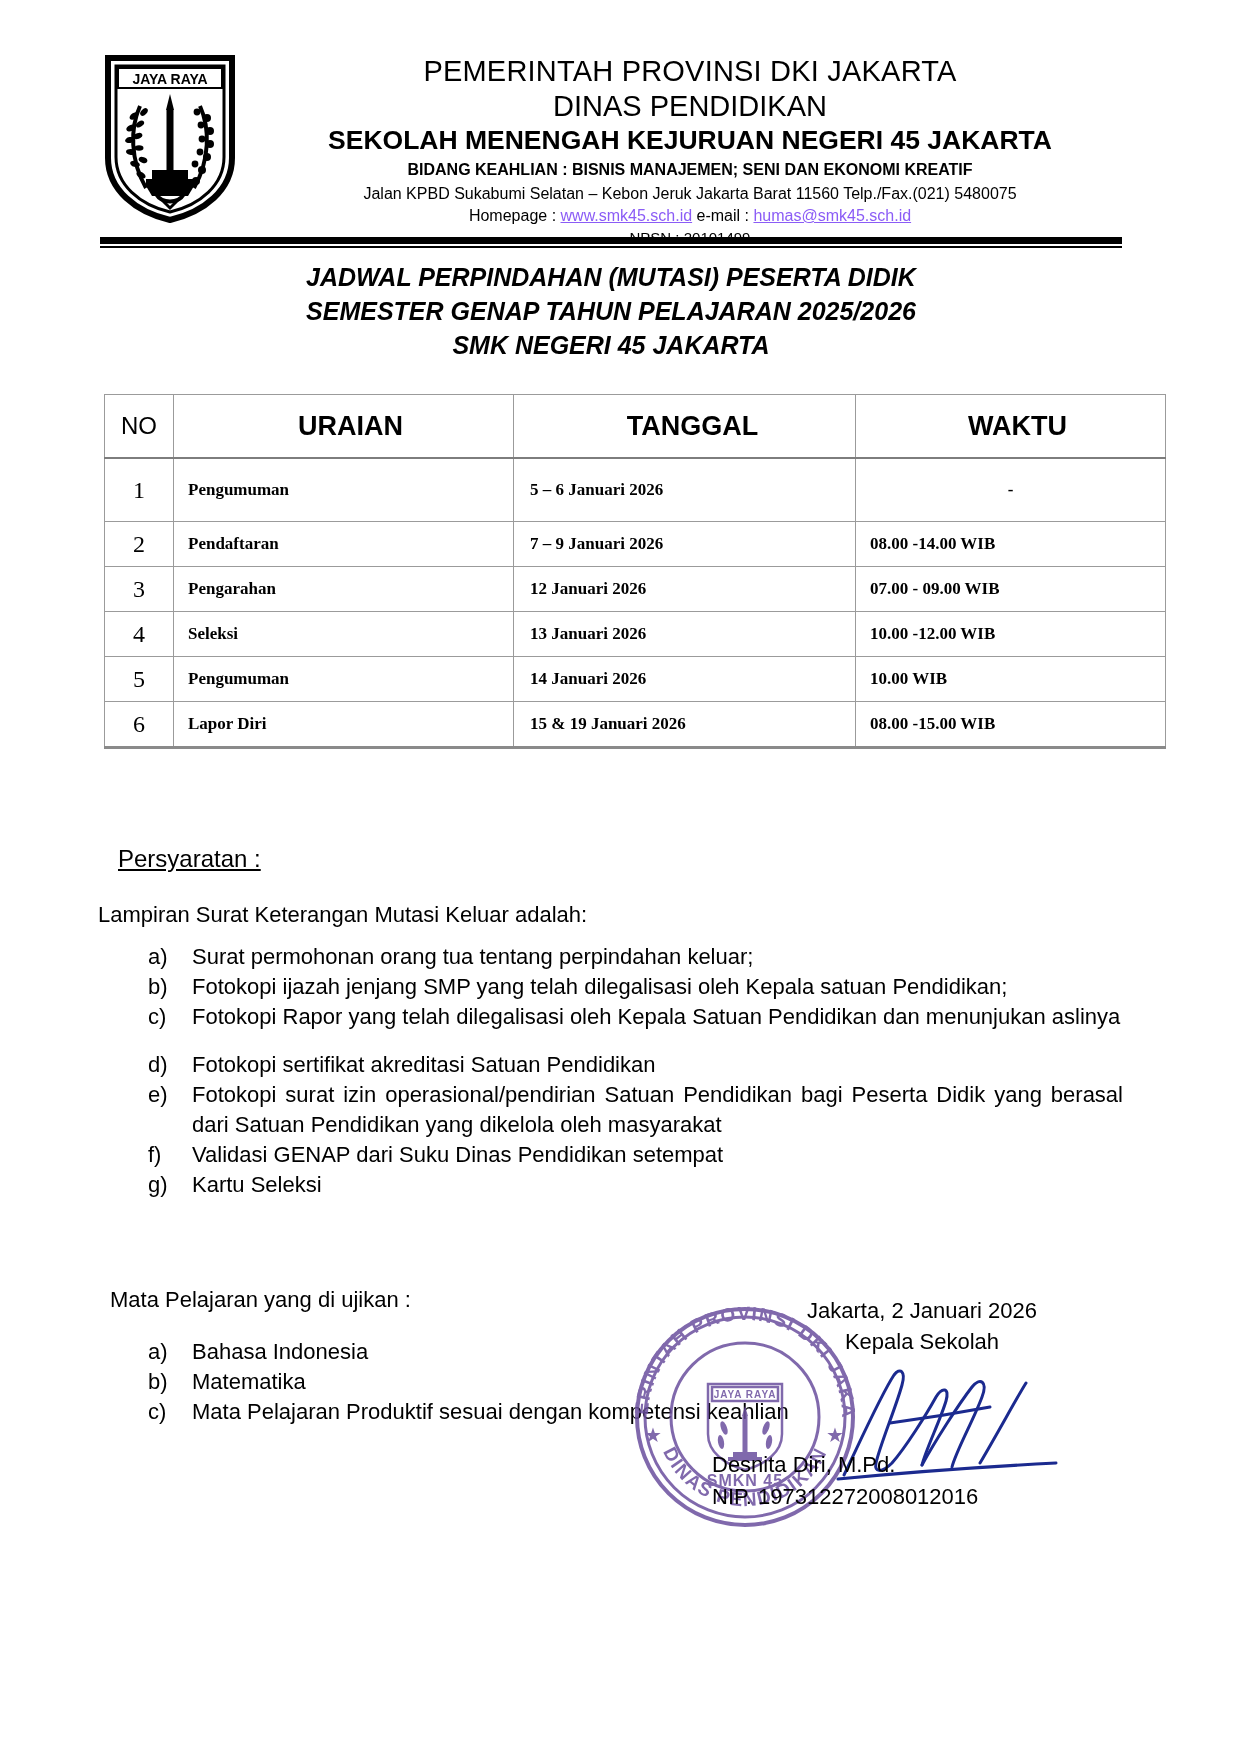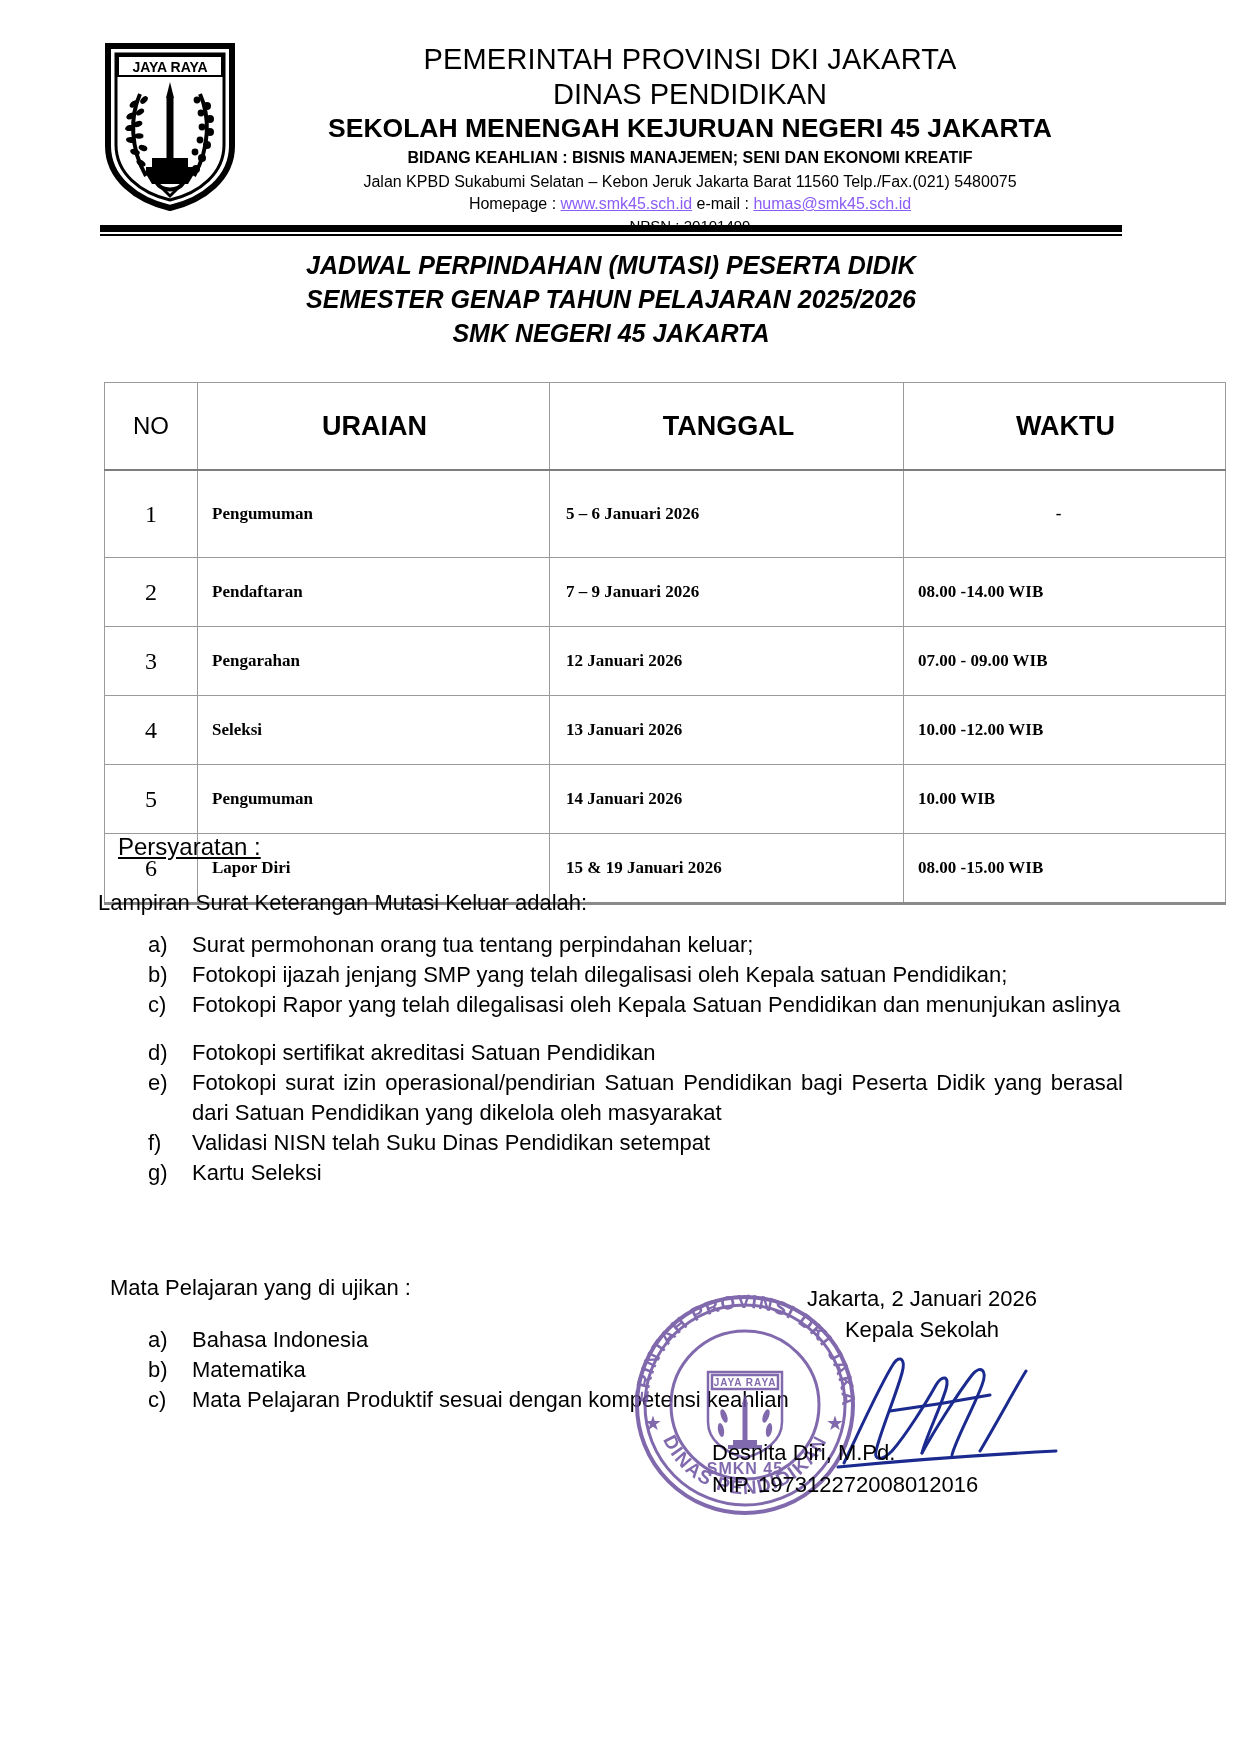--- a/index.html
+++ b/index.html
@@ -10,21 +10,21 @@
   body {
     width: 1241px;
     height: 1754px;
     position: relative;
     font-family: "Liberation Sans", sans-serif;
     color: #000000;
     overflow: hidden;
   }
   .page {
     position: absolute;
-    left: 0; top: 0;
+    left: 0; top: 12px;
     width: 1241px;
     height: 1260px;
   }
 
   
   .letterhead {
     position: absolute;
     left: 100px;
     top: 42px;
     width: 1040px;
@@ -123,21 +123,21 @@
   .sched-table {
     position: absolute;
     left: 104px;
     top: 382px;
     width: 1013px;
     border-collapse: collapse;
     table-layout: fixed;
   }
   .sched-table td, .sched-table th {
     border: 1px solid #9b9b9b;
-    padding: 12px;
+    padding: 0;
   }
   .sched-table thead th {
     height: 62px;
     font-family: "Liberation Sans", sans-serif;
     font-weight: bold;
     font-size: 27px;
     text-align: center;
     vertical-align: middle;
     border-bottom: 2px solid #7d7d7d;
   }
@@ -380,21 +380,21 @@
     <li style="margin-top:18px;">
       <span class="mk">d)</span>
       <span>Fotokopi sertifikat akreditasi Satuan Pendidikan</span>
     </li>
     <li class="just">
       <span class="mk">e)</span>
       <span>Fotokopi  surat  izin  operasional/pendirian  Satuan  Pendidikan  bagi Peserta Didik yang berasal dari Satuan Pendidikan yang dikelola oleh masyarakat</span>
     </li>
     <li>
       <span class="mk">f)</span>
-      <span>Validasi NISN telah Suku Dinas Pendidikan setempat</span>
+      <span>Validasi GENAP dari Suku Dinas Pendidikan setempat</span>
     </li>
     <li>
       <span class="mk">g)</span>
       <span>Kartu Seleksi</span>
     </li>
   </ul>
 
   <div class="para" style="left:110px; top:1273px; width:1020px;">Mata Pelajaran yang di ujikan :</div>
 
   <ul class="alist" style="left:148px; top:1325px; width:975px;">

